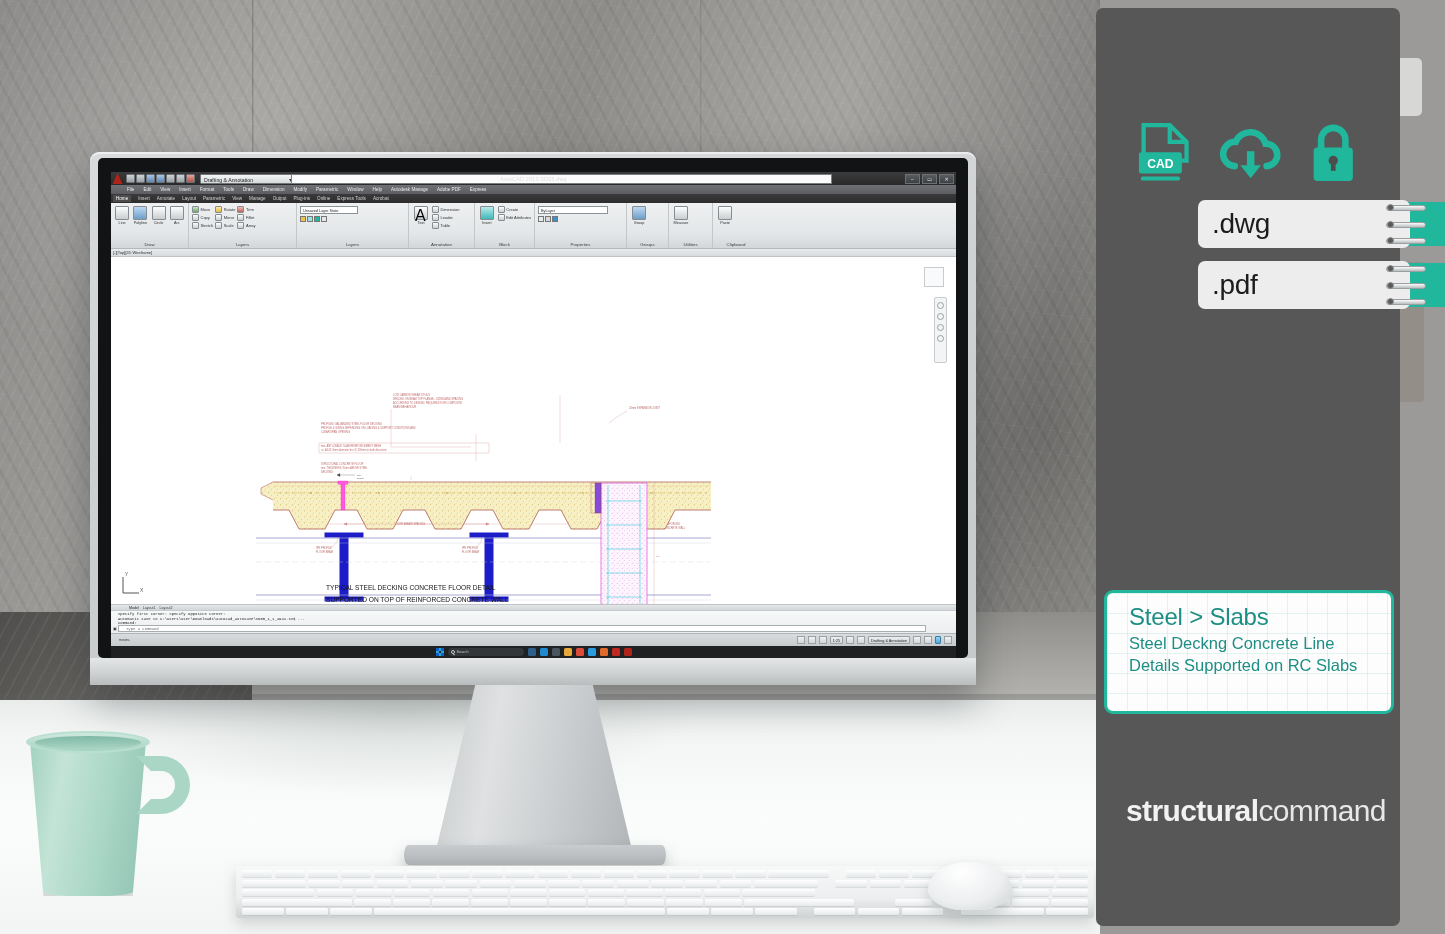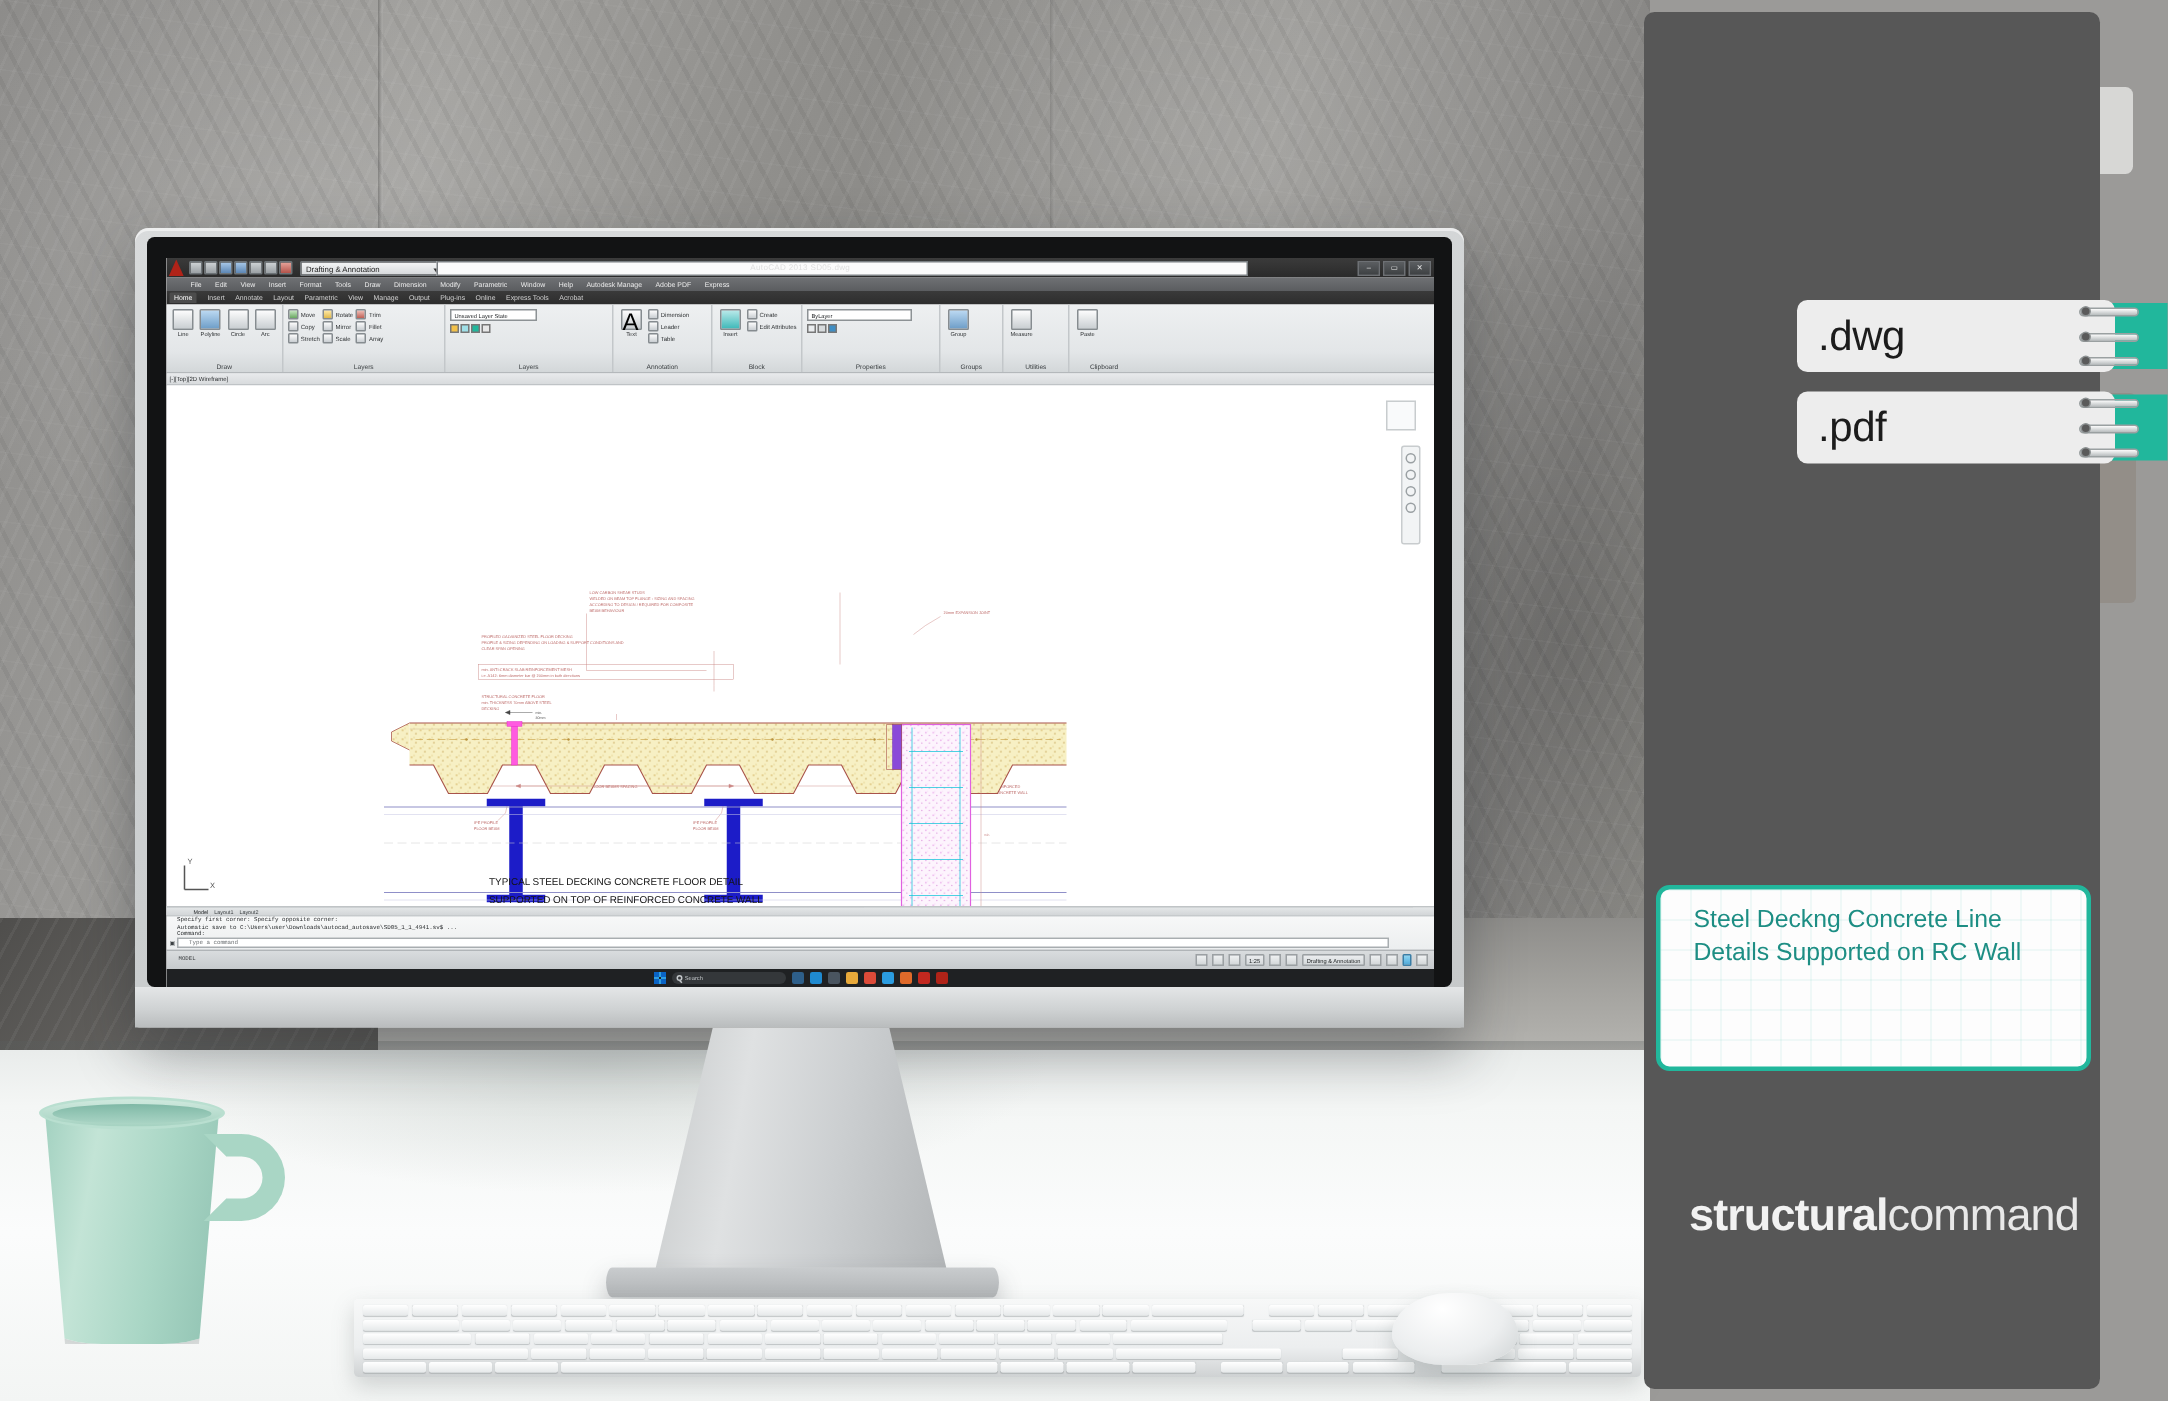--- a/index.html
+++ b/index.html
@@ -1026,20 +1026,43 @@
           <div class="key"></div>
       </div>
     </div>
   </div>
   <div class="mouse"></div>
 
   <div class="panel-tab2"></div>
   <div class="panel"></div>
   <div class="panel-tab"></div>
 
+  <div class="icon-row">
+
+    <svg width="58" height="66" viewBox="0 0 58 66">
+      <path d="M6,2 H34 L52,20 V40 H6 Z" fill="none" stroke="#21b79c" stroke-width="4.6"></path>
+      <path d="M34,2 V20 H52" fill="none" stroke="#21b79c" stroke-width="4.6"></path>
+      <rect x="1" y="31" width="46" height="23" rx="2.5" fill="#21b79c"></rect>
+      <text x="24" y="48" font-size="13" font-weight="700" fill="#ffffff" text-anchor="middle" font-family="Liberation Sans, sans-serif">CAD</text>
+      <rect x="3" y="57" width="42" height="4.5" rx="2" fill="#21b79c"></rect>
+    </svg>
+
+    <svg width="70" height="62" viewBox="0 0 70 62">
+      <path d="M18,44 A13,13 0 0 1 19,18 A17,17 0 0 1 51,20 A12,12 0 0 1 52,44" fill="none" stroke="#21b79c" stroke-width="7" stroke-linecap="round"></path>
+      <rect x="31" y="28" width="8" height="19" fill="#21b79c"></rect>
+      <path d="M24,43 L35,57 L46,43 Z" fill="#21b79c"></path>
+    </svg>
+
+    <svg width="52" height="64" viewBox="0 0 52 64">
+      <path d="M13,26 V17 A13,13 0 0 1 39,17 V26" fill="none" stroke="#21b79c" stroke-width="7"></path>
+      <rect x="5" y="25" width="42" height="36" rx="4" fill="#21b79c"></rect>
+      <circle cx="26" cy="39" r="5" fill="#4d4d4d"></circle>
+      <rect x="23.5" y="39" width="5" height="11" fill="#4d4d4d"></rect>
+    </svg>
+  </div>
 
   <div class="fmt-list">
     <div class="fmt-item">
       <div class="fmt-teal"></div>
       <div class="fmt-card">
         <span class="fmt-label">.dwg</span>
       </div>
       <div class="fmt-rings">
         <span class="ring"></span>
         <span class="ring"></span>
@@ -1053,21 +1076,22 @@
       </div>
       <div class="fmt-rings">
         <span class="ring"></span>
         <span class="ring"></span>
         <span class="ring"></span>
       </div>
     </div>
   </div>
 
   <div class="infocard">
+    <div class="ic-title">Steel &gt; Slabs</div>
     <div class="ic-sub">Steel Deckng Concrete Line</div>
-    <div class="ic-sub">Details Supported on RC Wall</div>
+    <div class="ic-sub">Details Supported on RC Slabs</div>
   </div>
 
   <div class="brand">
     <b>structural</b><i>command</i>
   </div>
 
 </div>
 
 </body></html>

